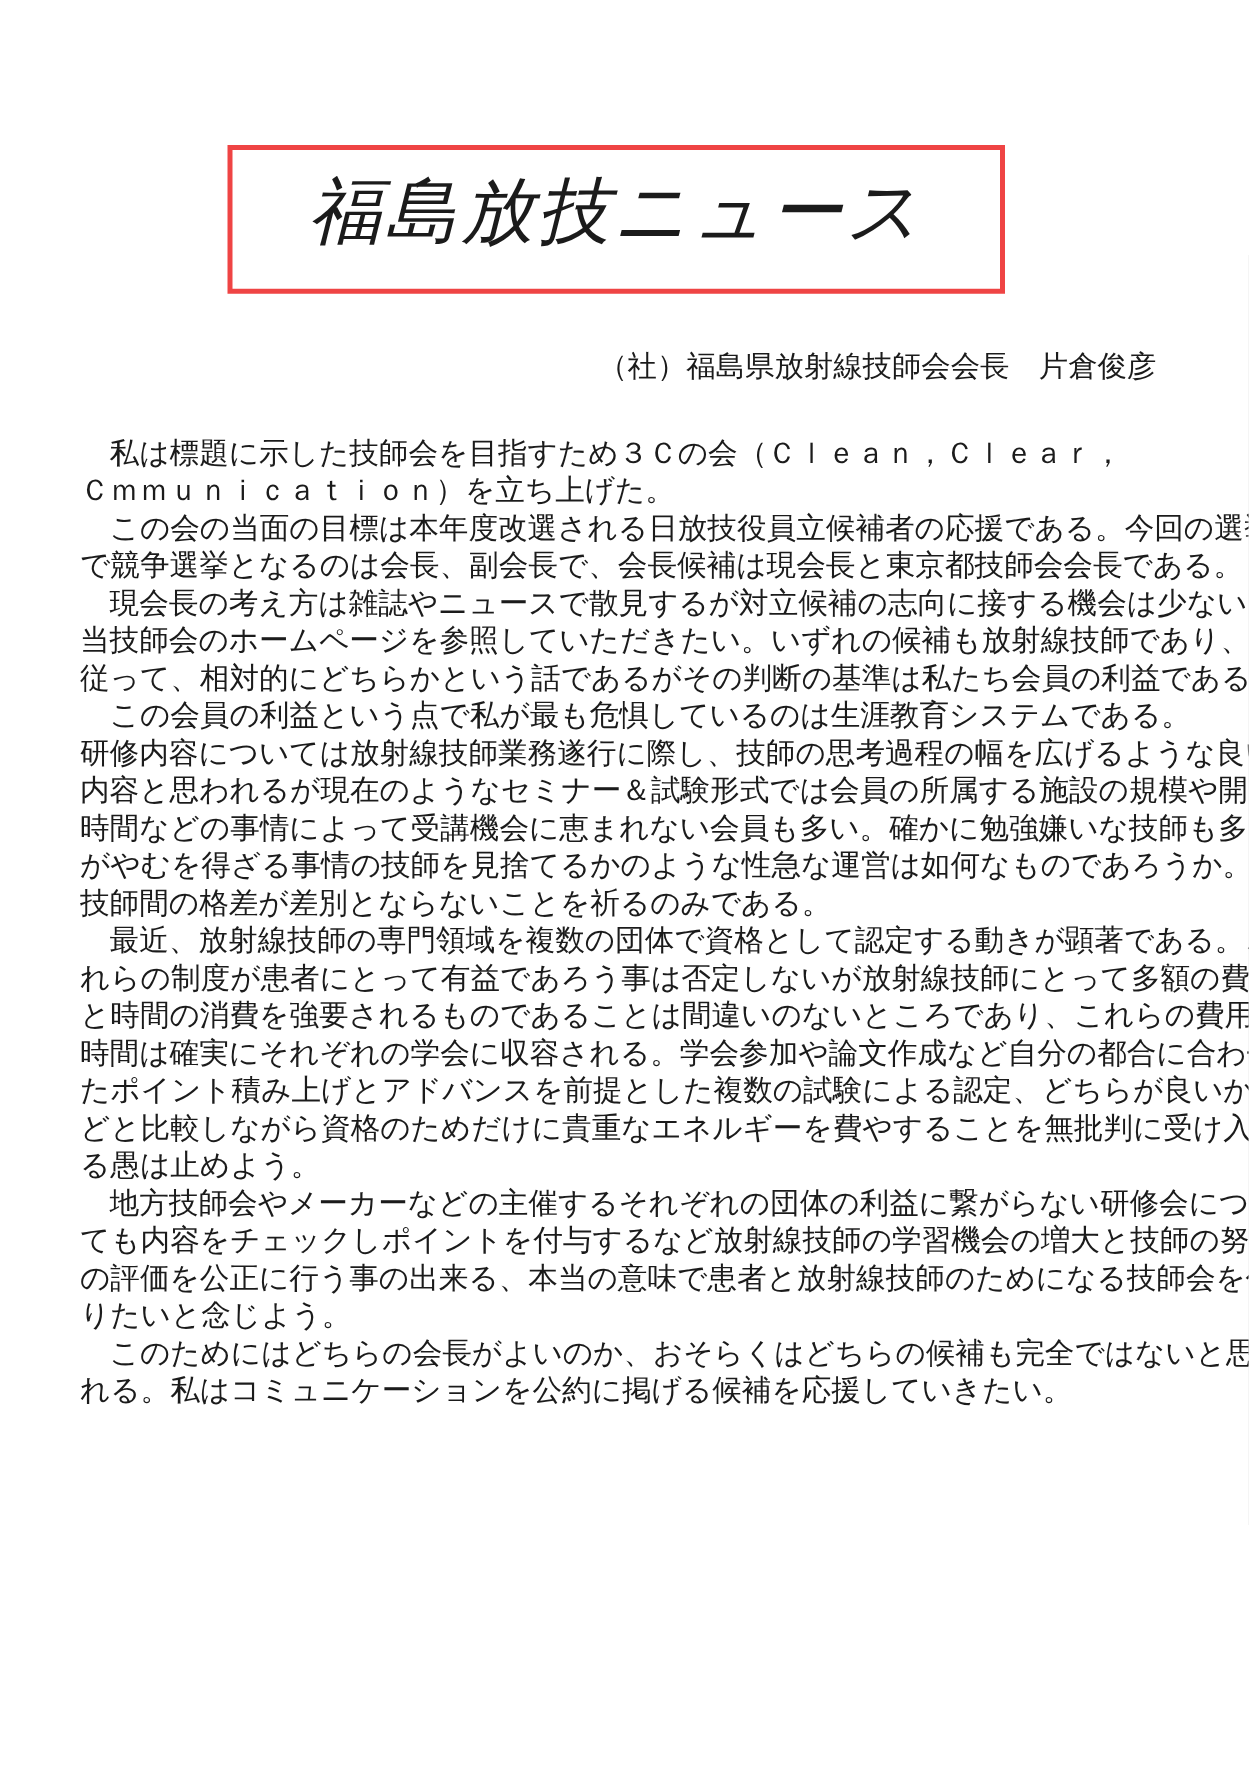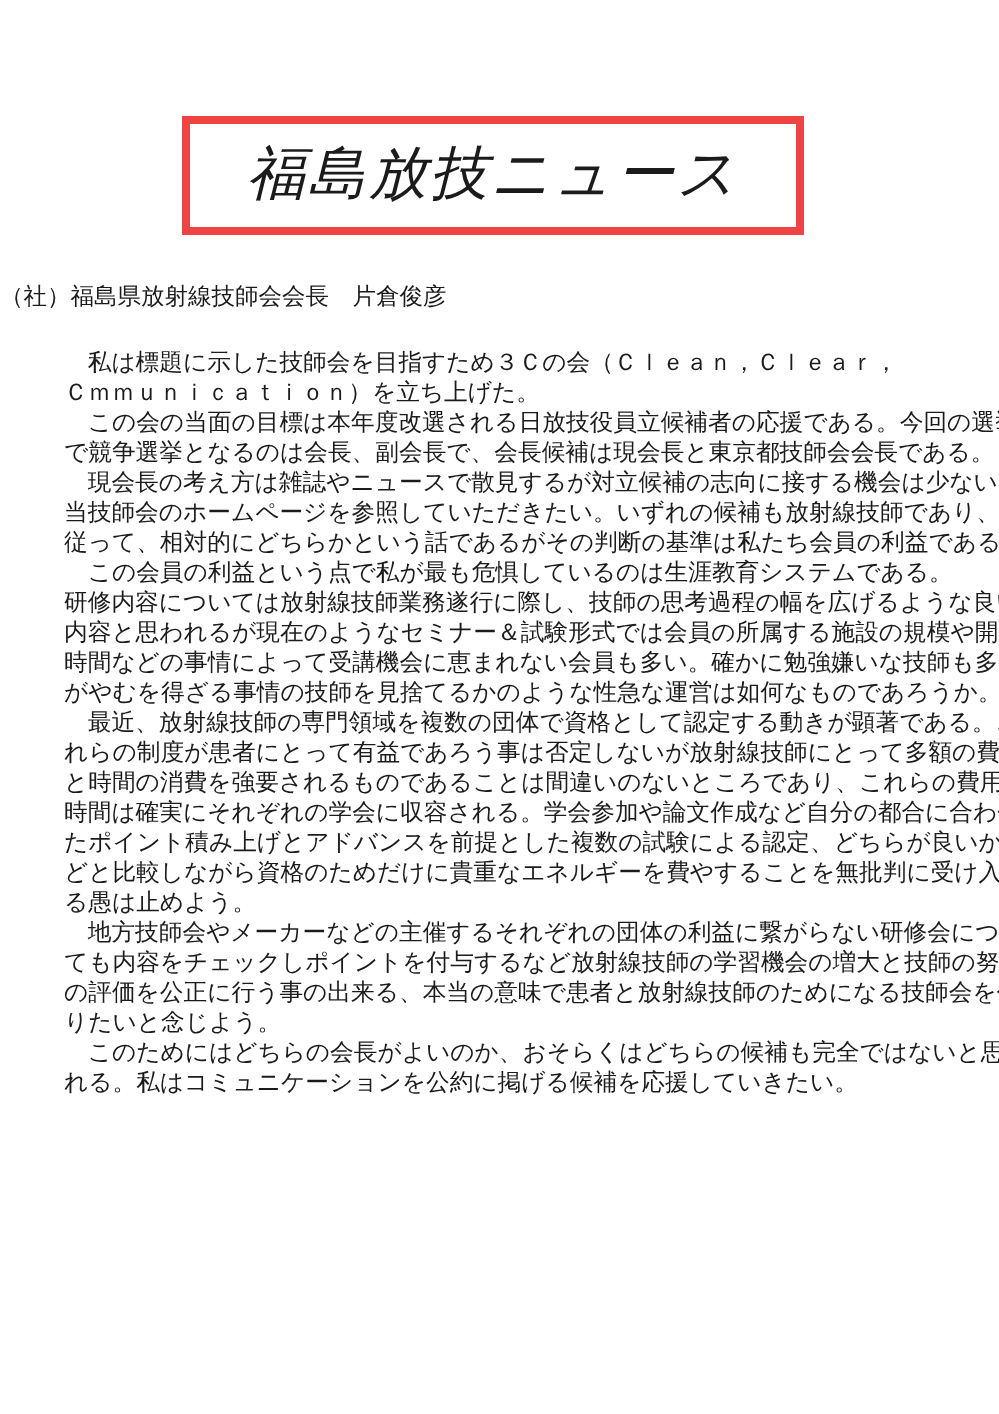--- a/index.html
+++ b/index.html
@@ -15,21 +15,21 @@
     background: #ffffff;
     overflow: hidden;
     font-family: "DejaVu Serif", "Liberation Serif", serif;
     color: #1b1b1b;
   }
   .title-box {
     box-sizing: border-box;
     margin: 116px 0 0 182px;
     width: 622px;
     height: 119px;
-    border: 8px solid #ef4444;
+    border: 4px solid #ef4444;
     display: flex;
     justify-content: center;
     align-items: flex-start;
     padding-top: 18px;
     background: #ffffff;
   }
   .title-text {
     font-style: italic;
     font-weight: 400;
     font-size: 58px;
@@ -41,24 +41,26 @@
     margin-top: 57px;
     text-align: center;
     font-size: 25px;
     font-weight: 600;
     letter-spacing: 1px;
     line-height: 28px;
     white-space: pre;
   }
   .byline {
     margin-top: 47px;
+    text-align: right;
     padding-right: 74px;
     font-size: 23.5px;
     line-height: 28px;
     white-space: pre;
+    font-family: Liberation Mono, monospace;
   }
   .body-text {
     margin: 37px 58px 0 64px;
     font-size: 23.7px;
     line-height: 30px;
   }
   .body-line {
     white-space: pre;
     height: 30px;
     overflow: visible;
@@ -82,20 +84,21 @@
       <div class="body-line">　この会の当面の目標は本年度改選される日放技役員立候補者の応援である。今回の選挙</div>
       <div class="body-line">で競争選挙となるのは会長、副会長で、会長候補は現会長と東京都技師会会長である。</div>
       <div class="body-line">　現会長の考え方は雑誌やニュースで散見するが対立候補の志向に接する機会は少ない。</div>
       <div class="body-line">当技師会のホームページを参照していただきたい。いずれの候補も放射線技師であり、私</div>
       <div class="body-line">従って、相対的にどちらかという話であるがその判断の基準は私たち会員の利益である。</div>
       <div class="body-line">　この会員の利益という点で私が最も危惧しているのは生涯教育システムである。</div>
       <div class="body-line">研修内容については放射線技師業務遂行に際し、技師の思考過程の幅を広げるような良い</div>
       <div class="body-line">内容と思われるが現在のようなセミナー＆試験形式では会員の所属する施設の規模や開院</div>
       <div class="body-line">時間などの事情によって受講機会に恵まれない会員も多い。確かに勉強嫌いな技師も多い</div>
       <div class="body-line">がやむを得ざる事情の技師を見捨てるかのような性急な運営は如何なものであろうか。</div>
+      <div class="body-line">技師間の格差が差別とならないことを祈るのみである。</div>
       <div class="body-line">　最近、放射線技師の専門領域を複数の団体で資格として認定する動きが顕著である。こ</div>
       <div class="body-line">れらの制度が患者にとって有益であろう事は否定しないが放射線技師にとって多額の費用</div>
       <div class="body-line">と時間の消費を強要されるものであることは間違いのないところであり、これらの費用と</div>
       <div class="body-line">時間は確実にそれぞれの学会に収容される。学会参加や論文作成など自分の都合に合わせ</div>
       <div class="body-line">たポイント積み上げとアドバンスを前提とした複数の試験による認定、どちらが良いかな</div>
       <div class="body-line">どと比較しながら資格のためだけに貴重なエネルギーを費やすることを無批判に受け入れ</div>
       <div class="body-line">る愚は止めよう。</div>
       <div class="body-line">　地方技師会やメーカーなどの主催するそれぞれの団体の利益に繋がらない研修会につい</div>
       <div class="body-line">ても内容をチェックしポイントを付与するなど放射線技師の学習機会の増大と技師の努力</div>
       <div class="body-line">の評価を公正に行う事の出来る、本当の意味で患者と放射線技師のためになる技師会を作</div>

